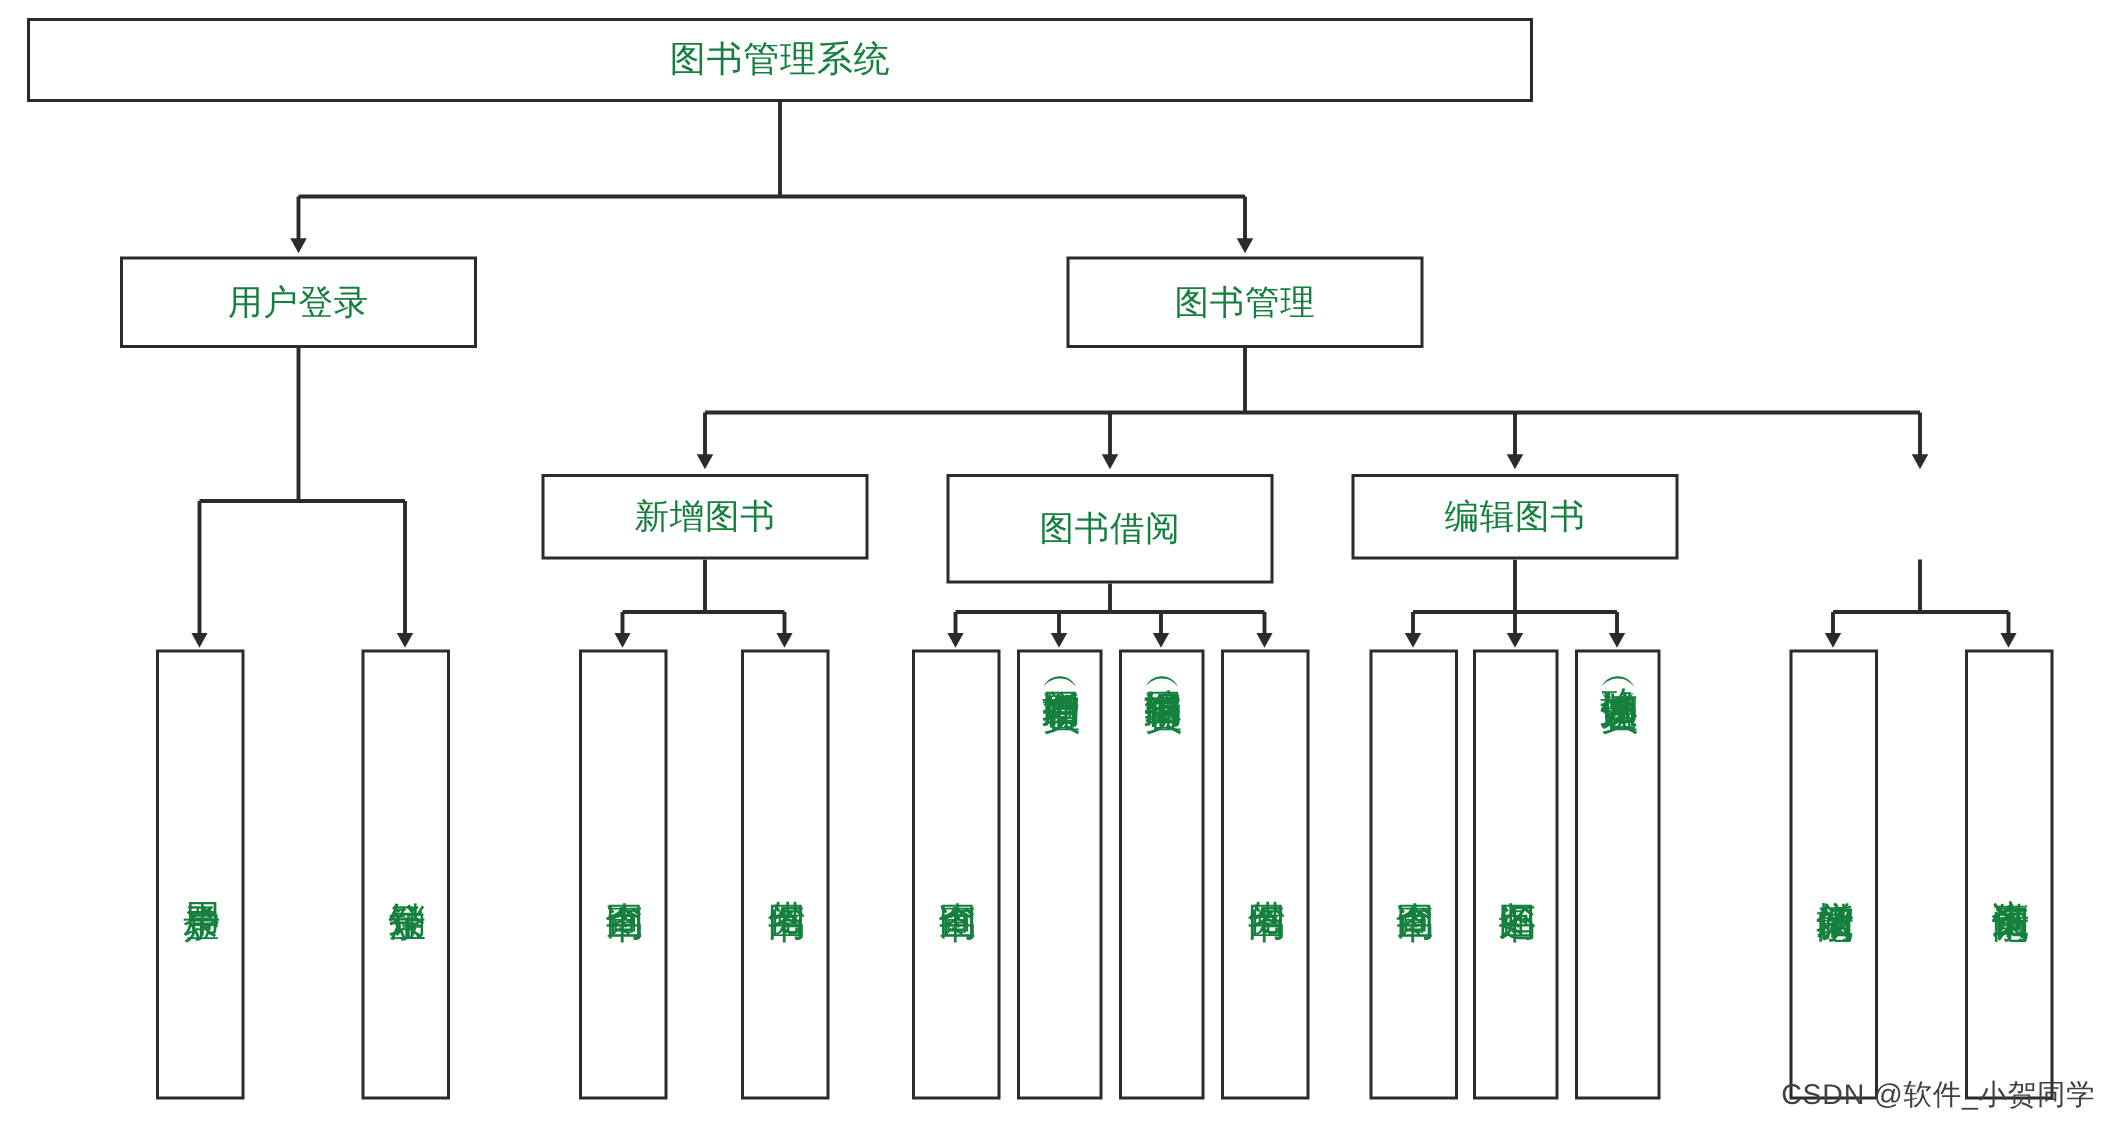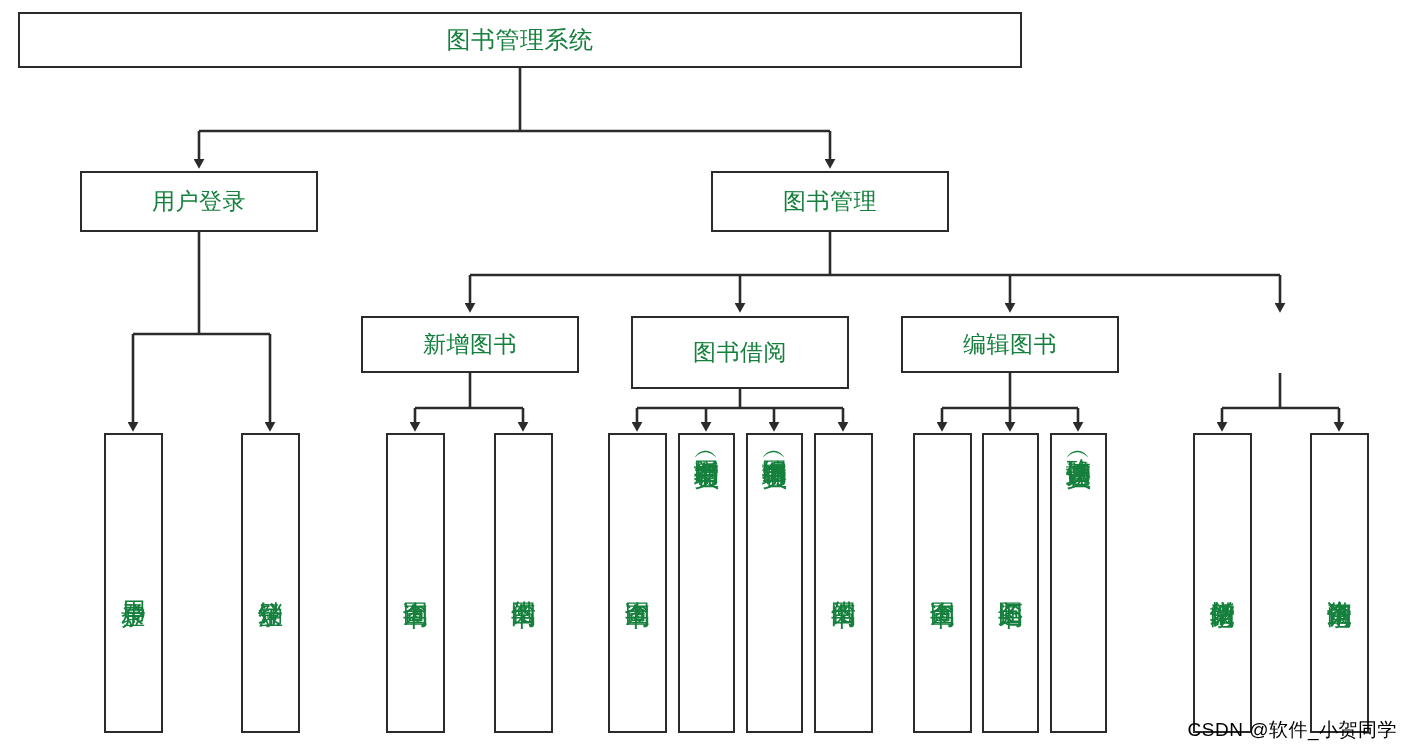--- a/index.html
+++ b/index.html
@@ -68,21 +68,21 @@
   }
   .node.vert.centered {
     align-items: center;
     padding-top: 0;
   }
   #watermark {
     position: absolute;
     right: 8px;
     bottom: 4px;
     font-size: 19px;
-    color: #000000;
+    color: #404040;
     white-space: nowrap;
     z-index: 5;
     letter-spacing: 0.5px;
     text-align: right;
   }
 </style>
 </head>
 <body>
 
 <div id="diagram-root">

